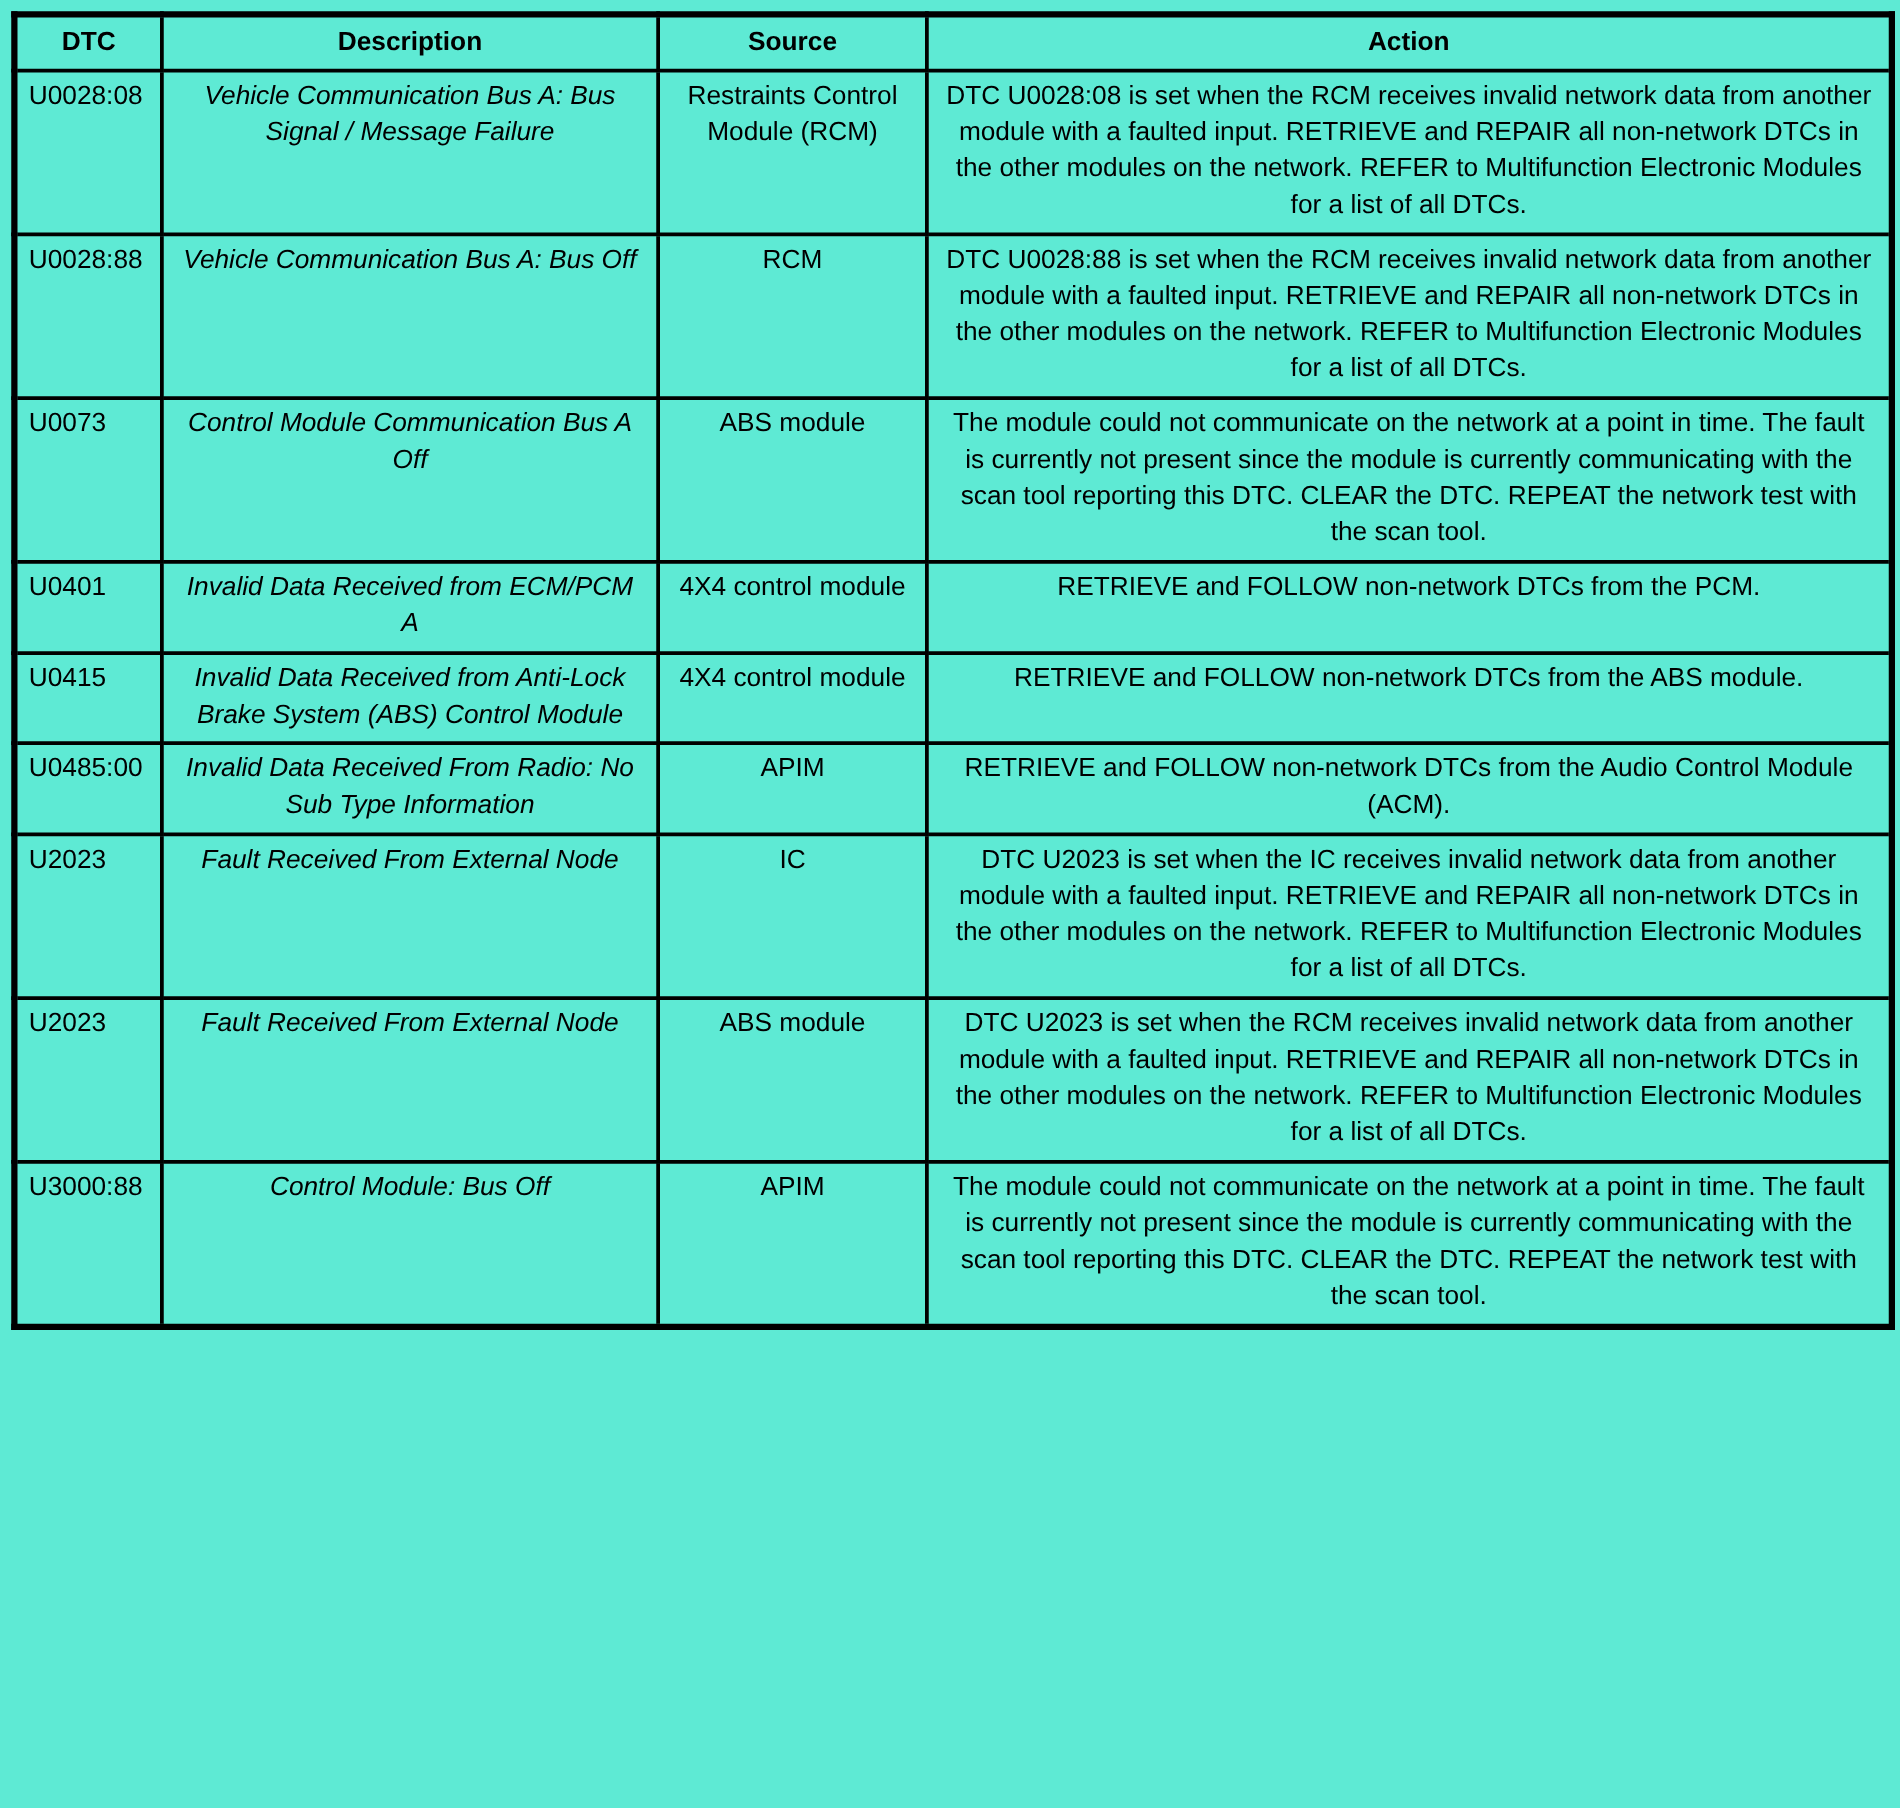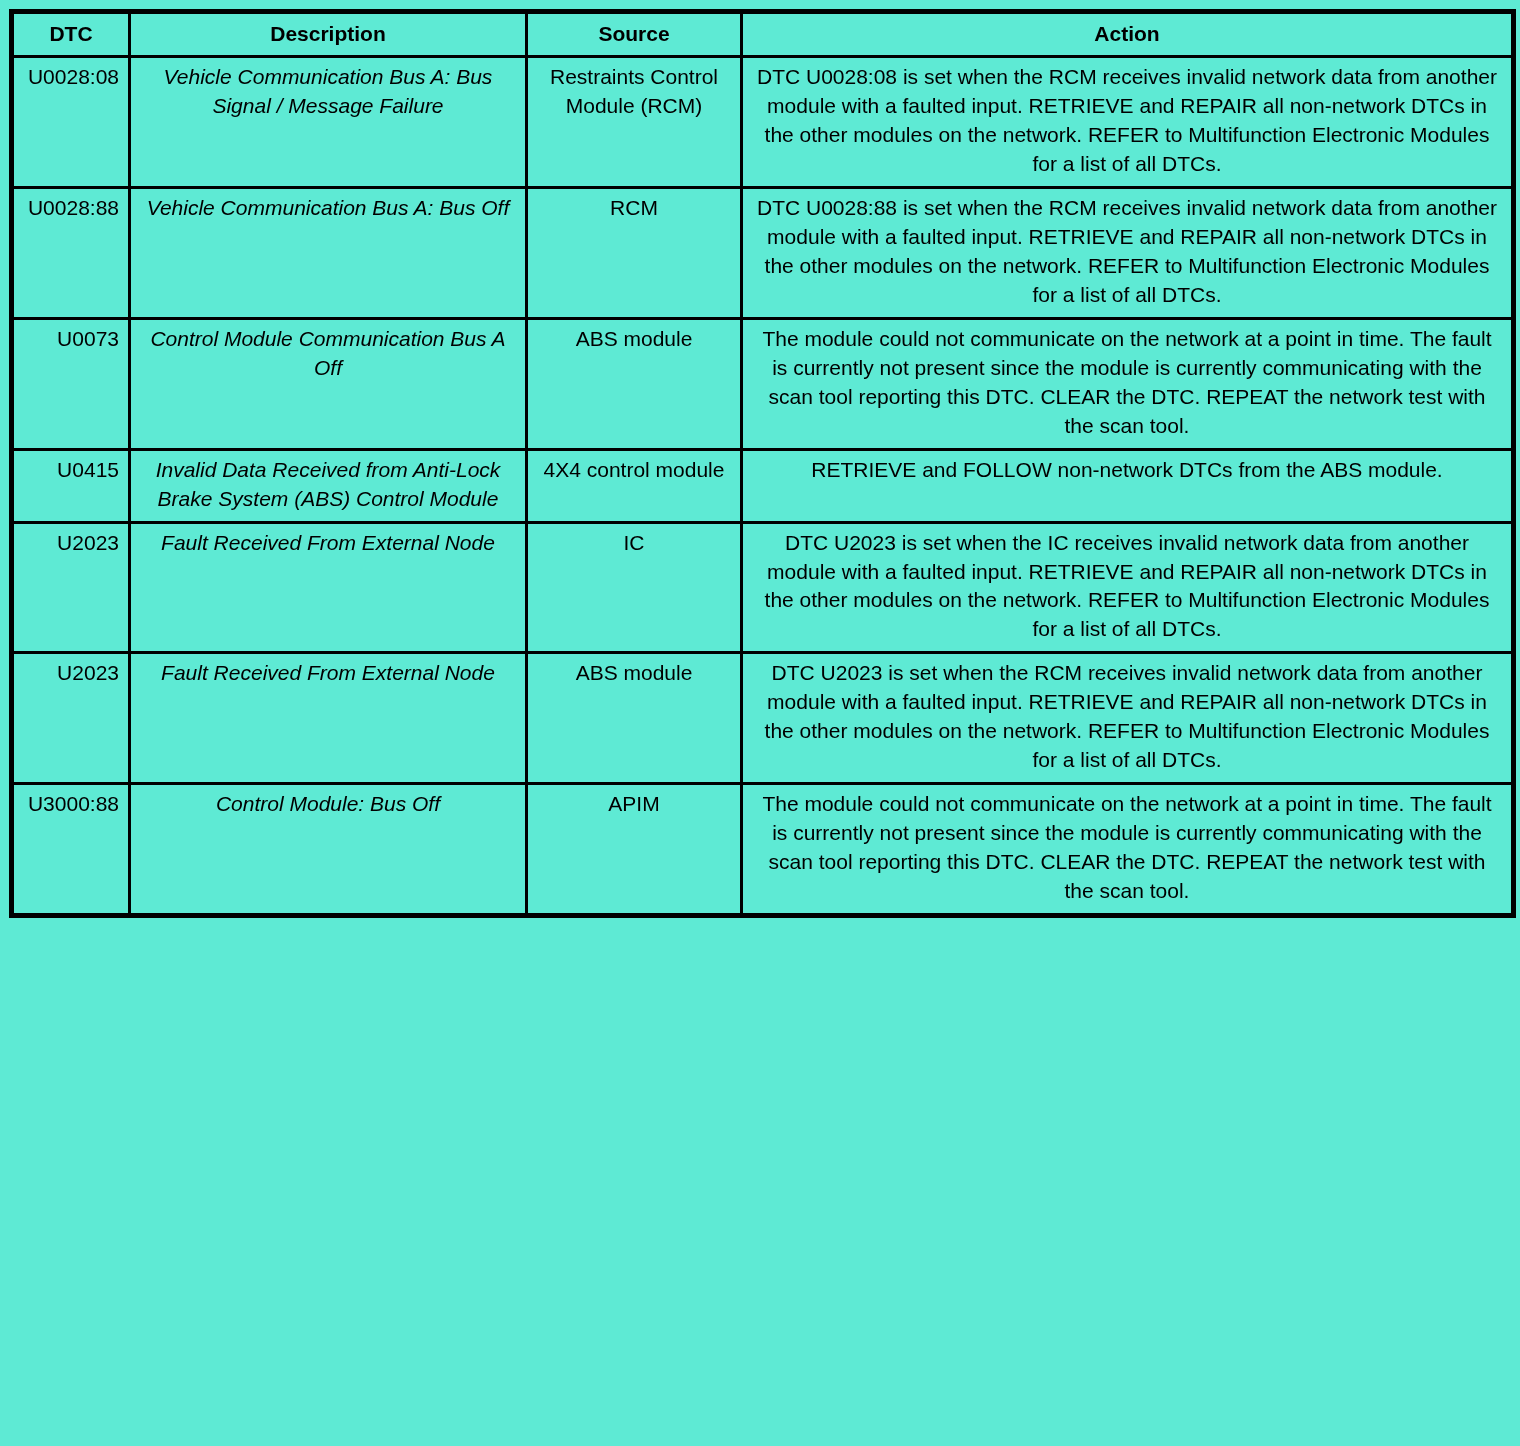--- a/index.html
+++ b/index.html
@@ -36,21 +36,21 @@
     box-sizing: border-box;
     overflow: hidden;
   }
   table.dtc-table th {
     font-weight: bold;
     text-align: center;
     padding-top: 6px;
     padding-bottom: 6px;
   }
   td.cell-dtc {
-    text-align: right;
+    text-align: left;
     padding-left: 3px;
     padding-right: 3px;
   }
   td.cell-desc {
     text-align: center;
     font-style: italic;
   }
   td.cell-source {
     text-align: center;
   }
@@ -94,24 +94,36 @@
         <td class="cell-source">RCM</td>
         <td class="cell-action">DTC U0028:88 is set when the RCM receives invalid network data from another module with a faulted input. RETRIEVE and REPAIR all non-network DTCs in the other modules on the network. REFER to Multifunction Electronic Modules for a list of all DTCs.</td>
       </tr>
       <tr>
         <td class="cell-dtc">U0073</td>
         <td class="cell-desc">Control Module Communication Bus A Off</td>
         <td class="cell-source">ABS module</td>
         <td class="cell-action">The module could not communicate on the network at a point in time. The fault is currently not present since the module is currently communicating with the scan tool reporting this DTC. CLEAR the DTC. REPEAT the network test with the scan tool.</td>
       </tr>
       <tr>
+        <td class="cell-dtc">U0401</td>
+        <td class="cell-desc">Invalid Data Received from ECM/PCM A</td>
+        <td class="cell-source">4X4 control module</td>
+        <td class="cell-action">RETRIEVE and FOLLOW non-network DTCs from the PCM.</td>
+      </tr>
+      <tr>
         <td class="cell-dtc">U0415</td>
         <td class="cell-desc">Invalid Data Received from Anti-Lock Brake System (ABS) Control Module</td>
         <td class="cell-source">4X4 control module</td>
         <td class="cell-action">RETRIEVE and FOLLOW non-network DTCs from the ABS module.</td>
+      </tr>
+      <tr>
+        <td class="cell-dtc">U0485:00</td>
+        <td class="cell-desc">Invalid Data Received From Radio: No Sub Type Information</td>
+        <td class="cell-source">APIM</td>
+        <td class="cell-action">RETRIEVE and FOLLOW non-network DTCs from the Audio Control Module (ACM).</td>
       </tr>
       <tr>
         <td class="cell-dtc">U2023</td>
         <td class="cell-desc">Fault Received From External Node</td>
         <td class="cell-source">IC</td>
         <td class="cell-action">DTC U2023 is set when the IC receives invalid network data from another module with a faulted input. RETRIEVE and REPAIR all non-network DTCs in the other modules on the network. REFER to Multifunction Electronic Modules for a list of all DTCs.</td>
       </tr>
       <tr>
         <td class="cell-dtc">U2023</td>
         <td class="cell-desc">Fault Received From External Node</td>

